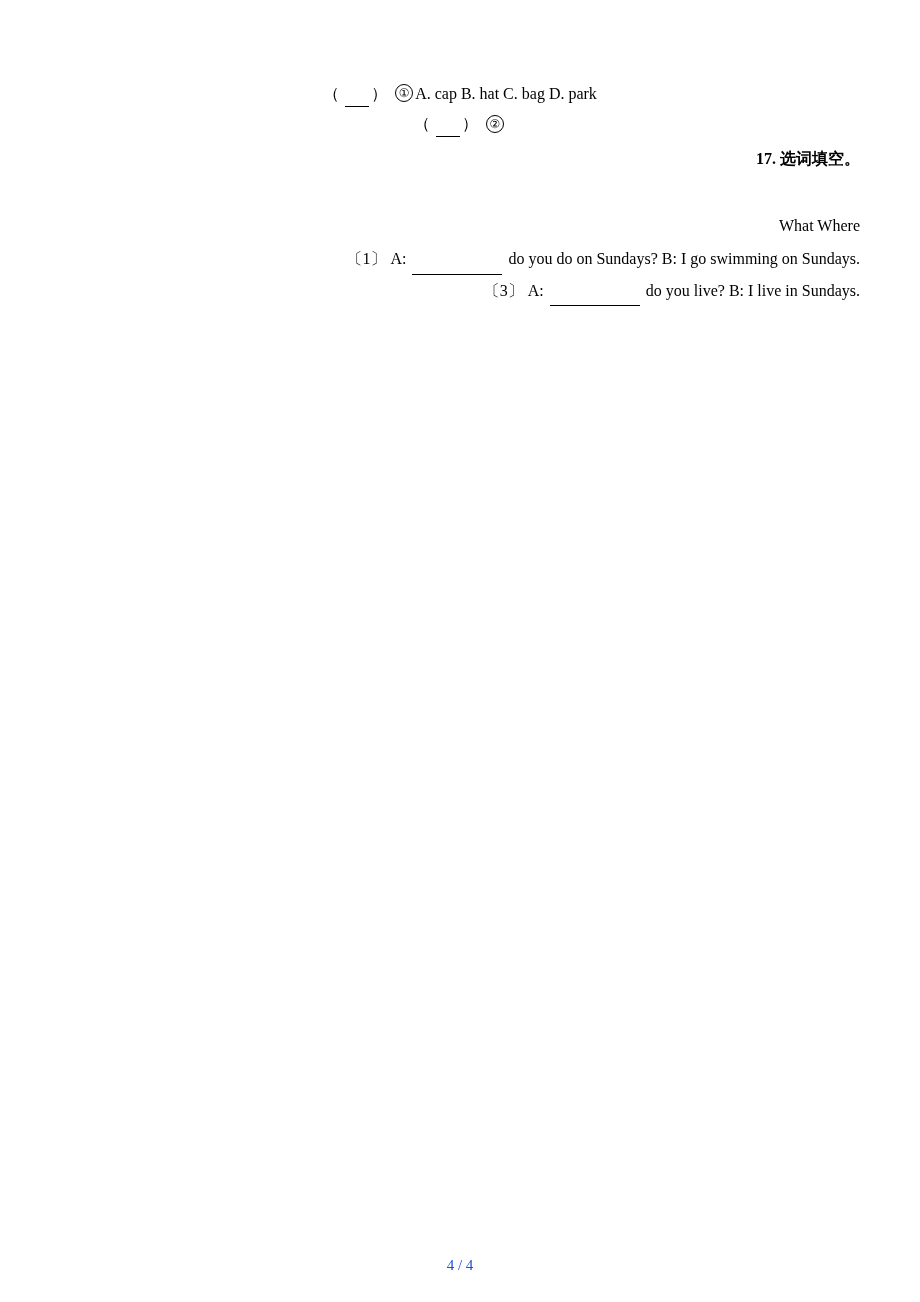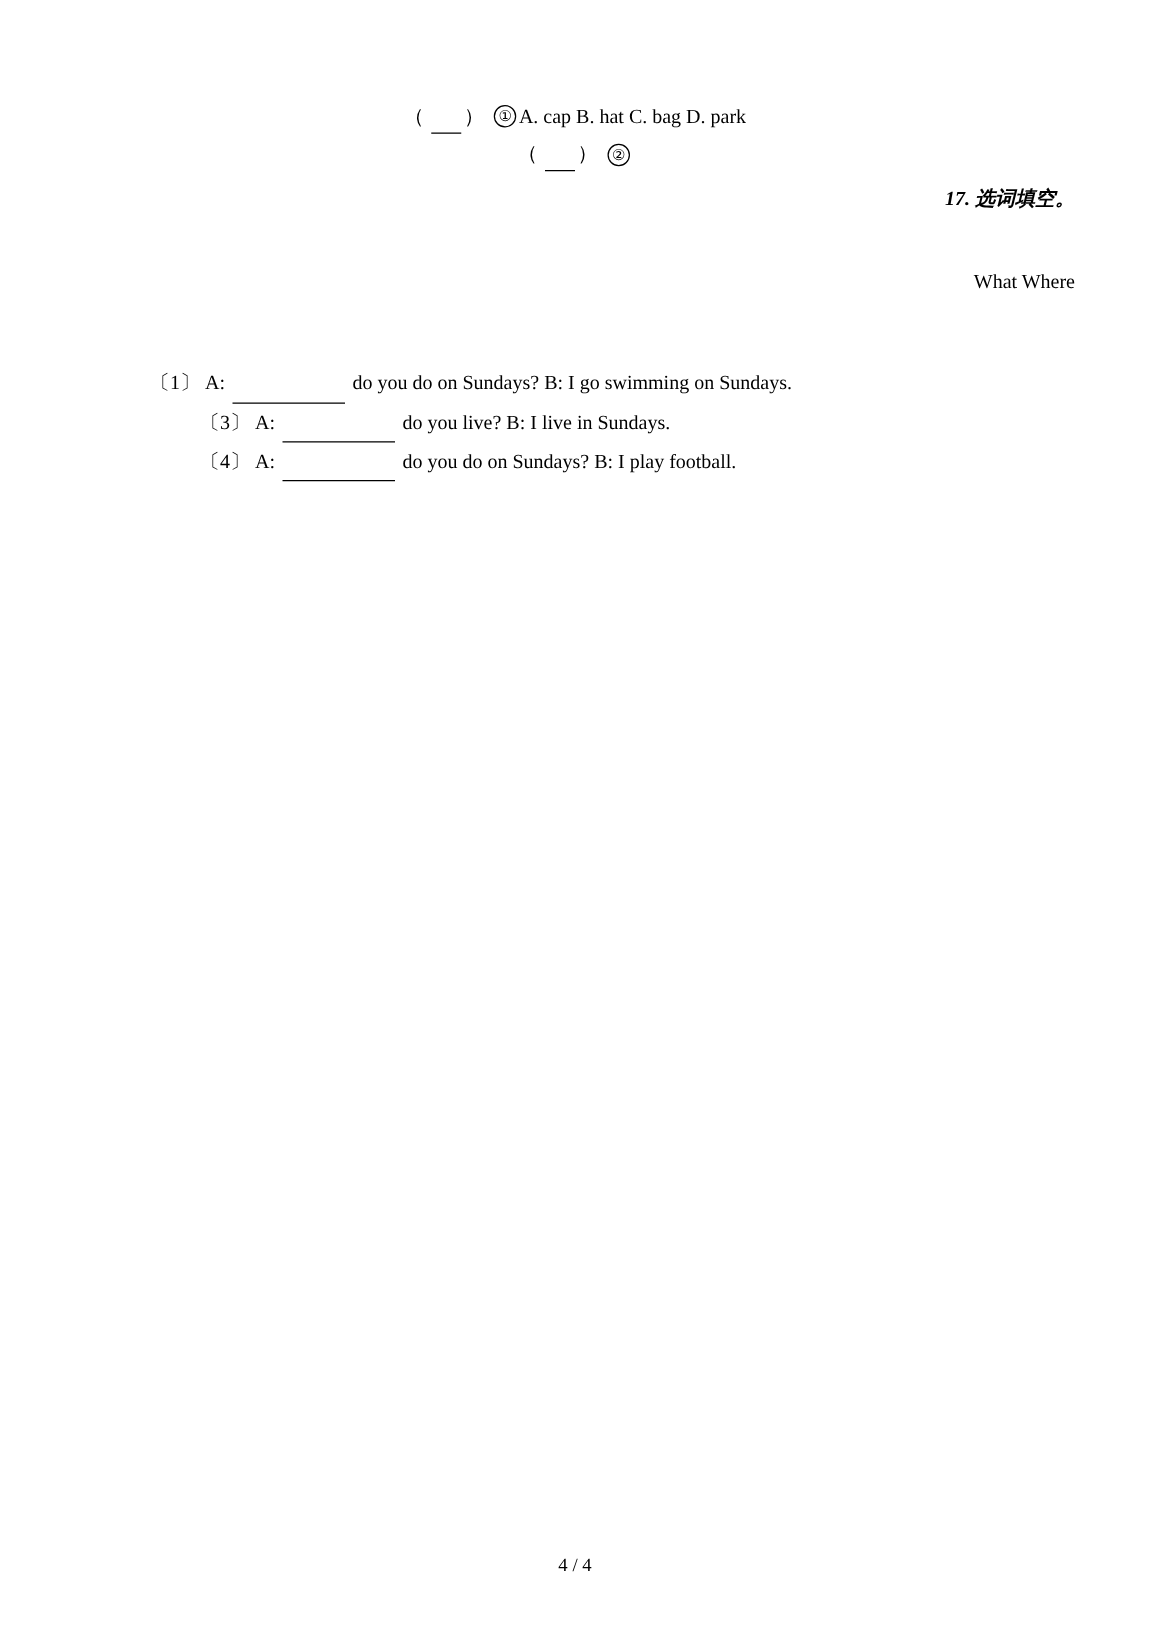--- a/index.html
+++ b/index.html
@@ -65,62 +65,60 @@
       vertical-align: middle;
     }
 
     .section-title {
       width: 100%;
       text-align: right;
       font-weight: bold;
       font-size: 16px;
       margin-bottom: 4px;
       padding-right: 0px;
-      font-style: italic;
     }
 
     .word-choice-header {
       width: 100%;
       text-align: right;
       font-size: 16px;
       margin-bottom: 8px;
       margin-top: 43px;
     }
 
     .fill-blank-section {
       width: 100%;
       display: flex;
       flex-direction: column;
-      align-items: flex-start;
+      align-items: flex-end;
       padding-left: 60px;
-      margin-top: 48px;
     }
 
     .fill-row {
       font-size: 16px;
       line-height: 1.9;
       white-space: nowrap;
     }
 
     .blank {
       display: inline-block;
       width: 90px;
       border-bottom: 1px solid #000;
       vertical-align: bottom;
       margin: 0 2px;
     }
 
     .page-footer {
       position: absolute;
-      bottom: 40px;
+      bottom: 28px;
       left: 0;
       right: 0;
       text-align: center;
       font-size: 15px;
-      color: #000000;
+      color: #1d4ed8;
     }
   </style>
 </head>
 <body>
 
 <div class="page-container">
   <div class="content-area">
 
     <div class="multiple-choice-section">
       <div class="mc-row">
@@ -150,24 +148,18 @@
         <span> A: </span>
         <span class="blank">&nbsp;</span>
         <span> do you do on Sundays?  B: I go swimming on Sundays.</span>
       </div>
       <div class="fill-row">
         <span style="padding-left:40px;">〔3〕</span>
         <span> A: </span>
         <span class="blank">&nbsp;</span>
         <span> do you live?        B: I live in Sundays.</span>
       </div>
-      <div class="fill-row">
-        <span style="padding-left:40px;">〔4〕</span>
-        <span> A: </span>
-        <span class="blank">&nbsp;</span>
-        <span> do you do on Sundays?  B: I play football.</span>
-      </div>
     </div>
 
   </div>
 
   <div class="page-footer">4 / 4</div>
 </div>
 
 </body></html>

